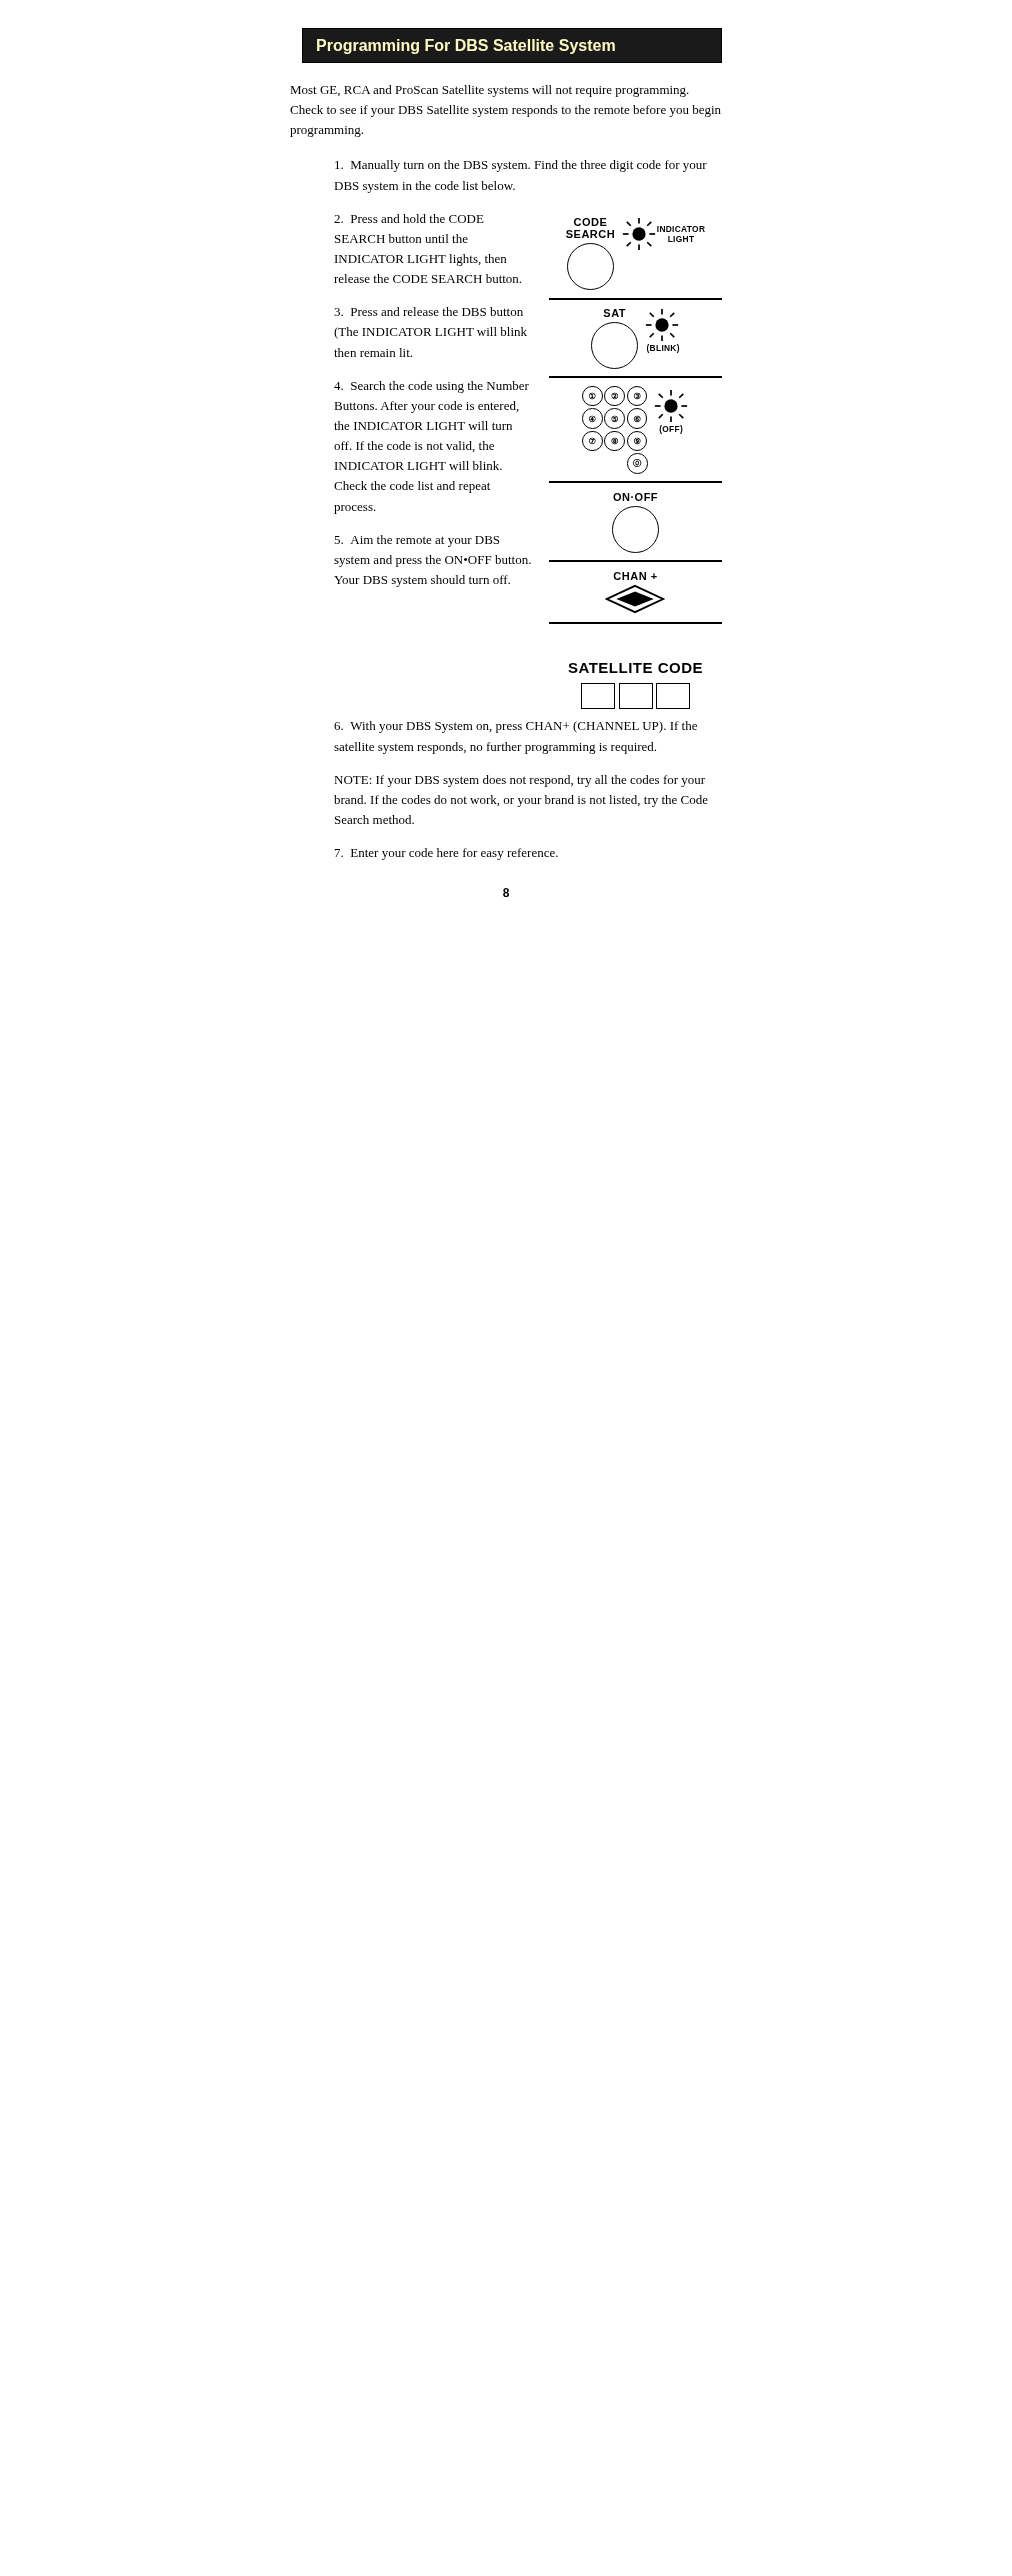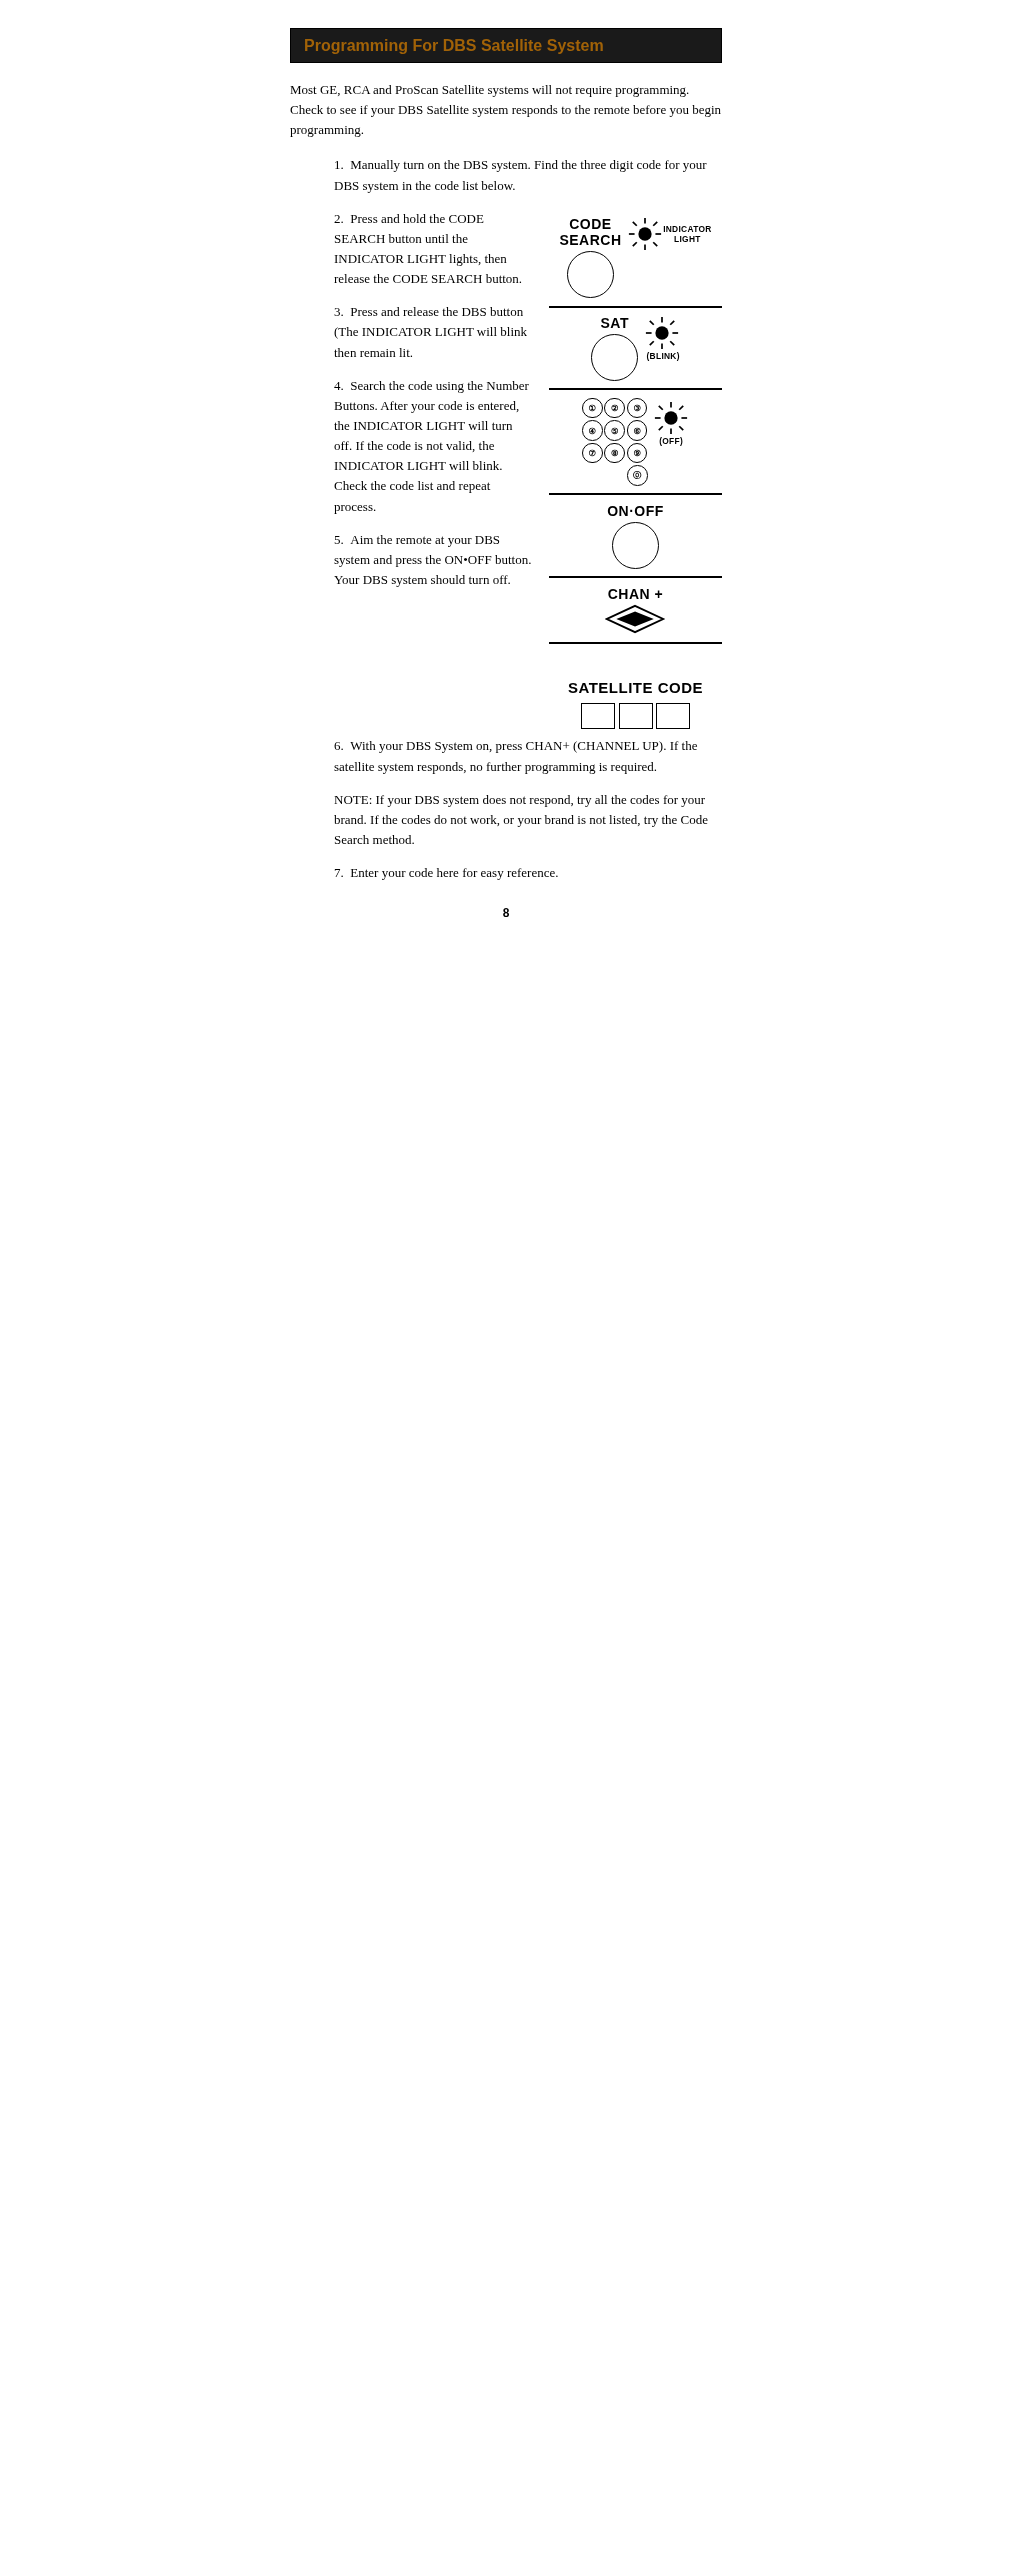--- a/index.html
+++ b/index.html
@@ -12,24 +12,25 @@
       background: #fff;
       font-family: Georgia, 'Times New Roman', serif;
       width: 506px;
       margin: 0 auto;
       padding: 28px 37px 37px 37px;
       color: #000;
     }
 
     .page-header {
       background: #1a1a1a;
-      color: #a16207;
+      color: #fef9c3;
       padding: 7.5px 13px;
       margin-bottom: 17px;
       border: 1.9px solid #000;
+      margin-left: 12px;
     }
 
     .page-header h1 {
       font-size: 16px;
       font-weight: bold;
       font-family: Arial, sans-serif;
     }
 
     .intro-text {
       font-size: 13px;
@@ -133,21 +134,21 @@
       flex-direction: column;
       align-items: center;
     }
 
     .diag-section:first-child {
       border-top: none;
     }
 
     .diag-label-top {
       font-family: Arial, sans-serif;
-      font-size: 14px;
+      font-size: 11px;
       font-weight: bold;
       letter-spacing: 0.5px;
       text-align: center;
       margin-bottom: 2.8px;
     }
 
     .diag-label-right {
       font-family: Arial, sans-serif;
       font-size: 8.4px;
       font-weight: bold;

